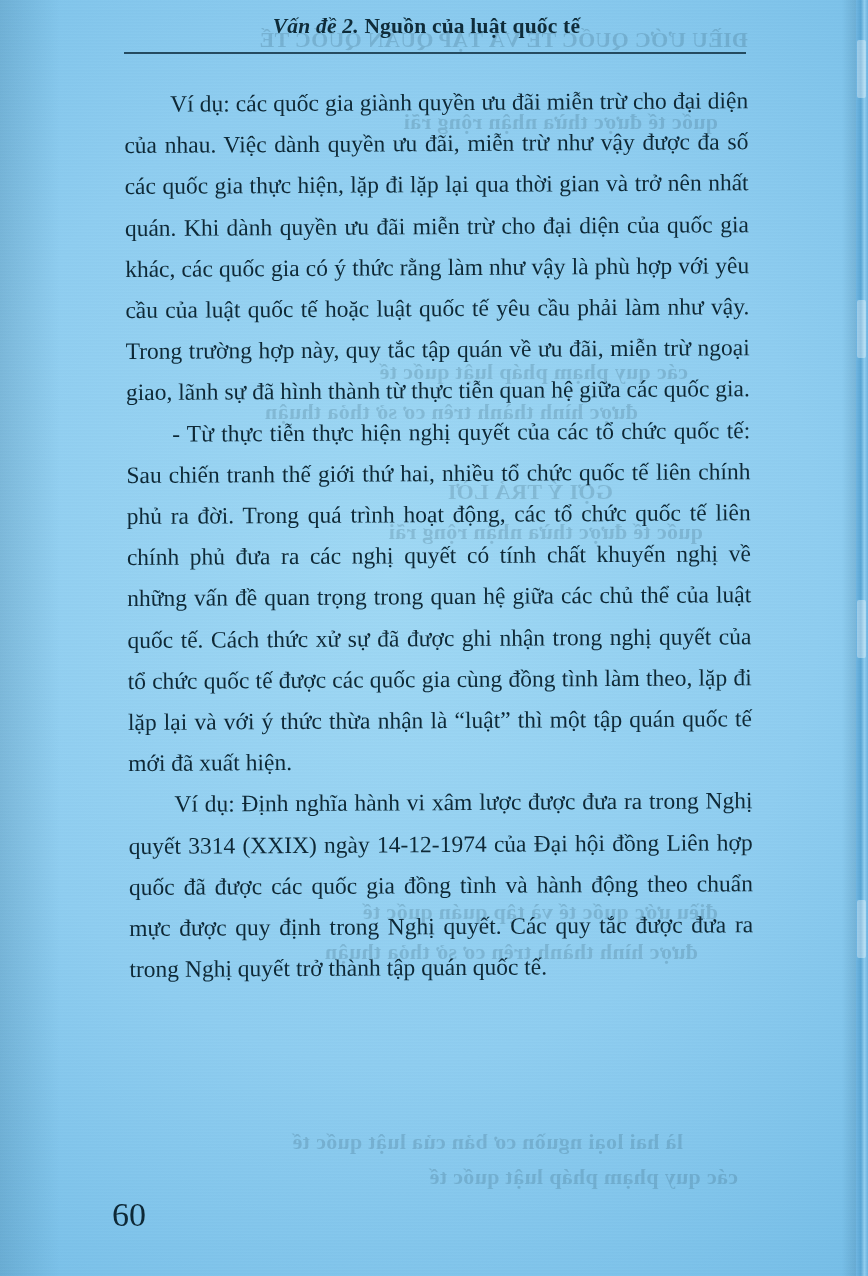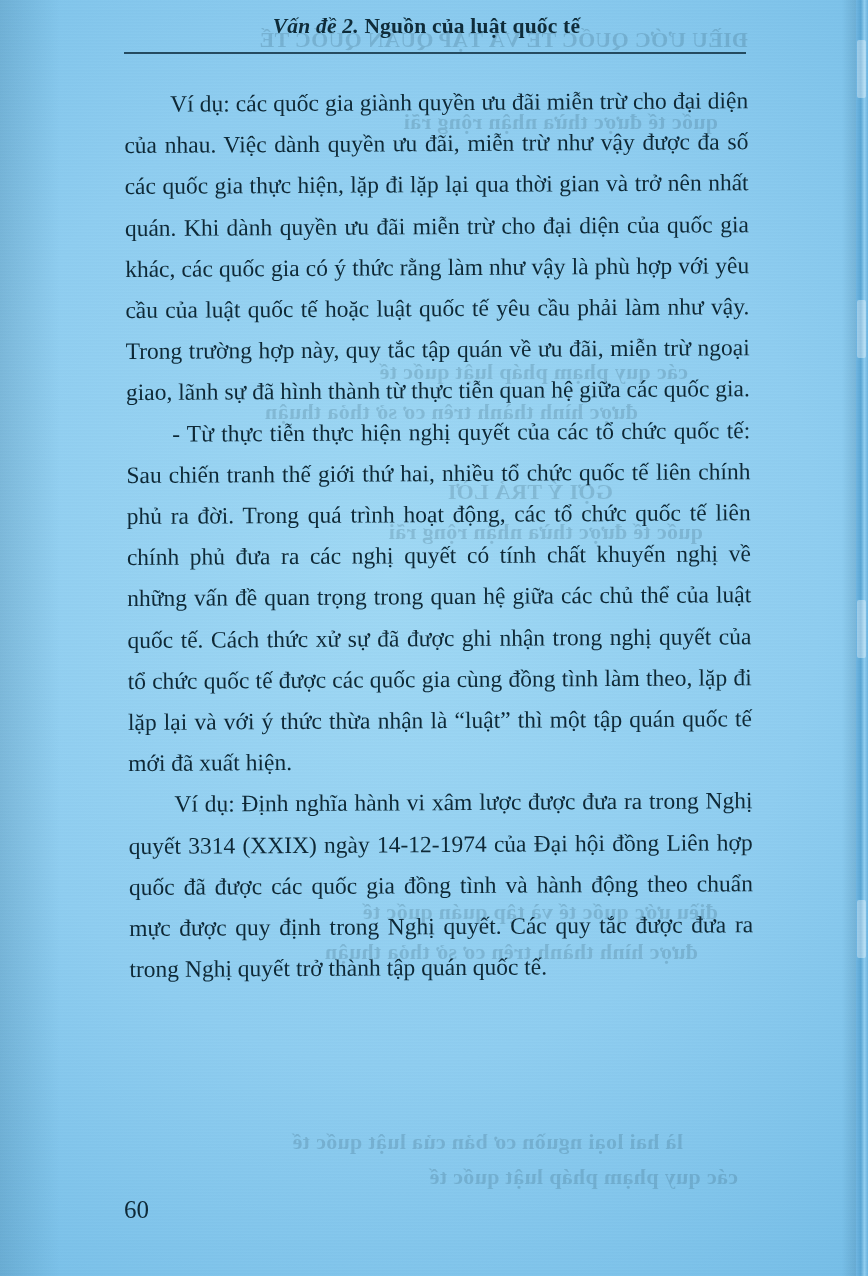--- a/index.html
+++ b/index.html
@@ -134,23 +134,23 @@
 
   
   .warp {
     transform: rotate(-0.35deg);
     transform-origin: left top;
   }
 
   
   .folio {
     position: absolute;
-    left: 124px;
+    left: 112px;
     top: 1196px;
-    font-size: 25px;
+    font-size: 34px;
     color: #0c2735;
     font-weight: 500;
     text-align: center;
   }
 
   .noise {
     position: absolute;
     inset: 0;
     pointer-events: none;
     background:

